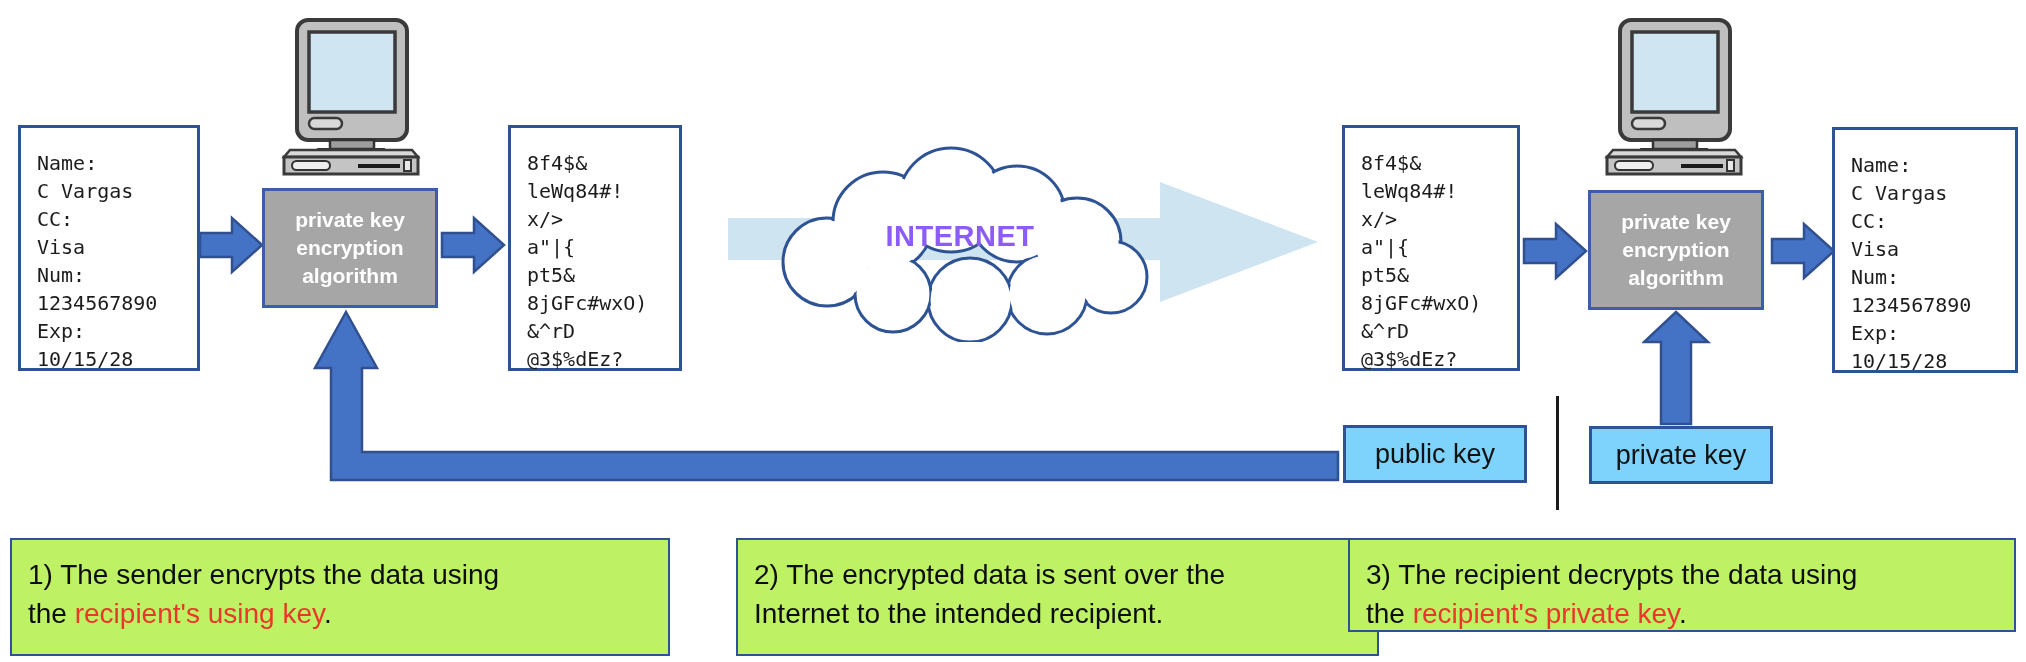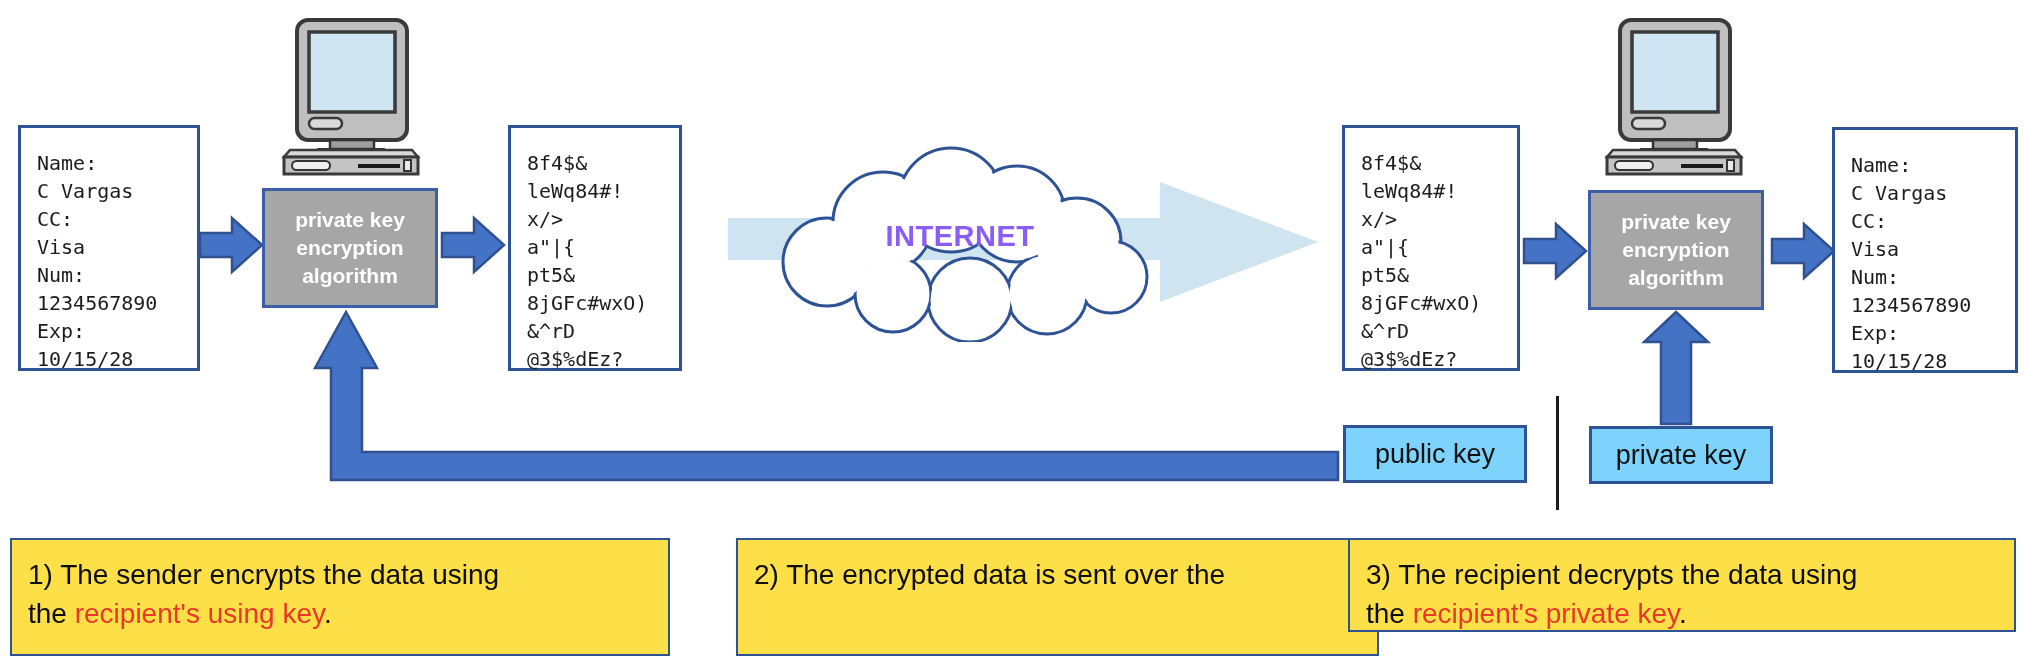--- a/index.html
+++ b/index.html
@@ -23,21 +23,21 @@
     text-align:center;
   }
   
   .keybox{
     background:#7dd3fc;border:3px solid #2e5395;box-sizing:border-box;
     display:flex;align-items:center;justify-content:center;
     font-size:27px;color:#111111;
   }
   
   .stepbox{
-    background:#fde047;border:2.5px solid #2e5395;box-sizing:border-box;
+    background:#bef264;border:2.5px solid #2e5395;box-sizing:border-box;
     font-size:28px;line-height:39px;color:#0d0d0d;
     padding:15px 16px 0 16px;
   }
   .stepline{display:block;white-space:nowrap;}
   .redspan{color:#e8382a;}
   .internet-label{
     font-size:29px;font-weight:600;color:#8b5cf6;text-align:center;
     letter-spacing:0.5px;
   }
   .divider{background:#1a1a1a;}
@@ -192,20 +192,21 @@
     <span>private key</span>
   </div>
 
   <div class="abs stepbox" style="left:10px;top:538px;width:660px;height:118px;">
     <span class="stepline">1) The sender encrypts the data using</span>
     <span class="stepline"><span>the </span><span class="redspan">recipient's using key</span><span>.</span></span>
   </div>
 
   <div class="abs stepbox" style="left:688px;top:538px;width:643px;height:118px;margin-left:48px;">
     <span class="stepline">2) The encrypted data is sent over the</span>
+    <span class="stepline"><span>Internet to the intended recipient.</span><span class="redspan"></span><span></span></span>
   </div>
 
   <div class="abs stepbox" style="left:1348px;top:538px;width:668px;height:94px;">
     <span class="stepline">3) The recipient decrypts the data using</span>
     <span class="stepline"><span>the </span><span class="redspan">recipient's private key</span><span>.</span></span>
   </div>
 
 </div>
 
 </body></html>

